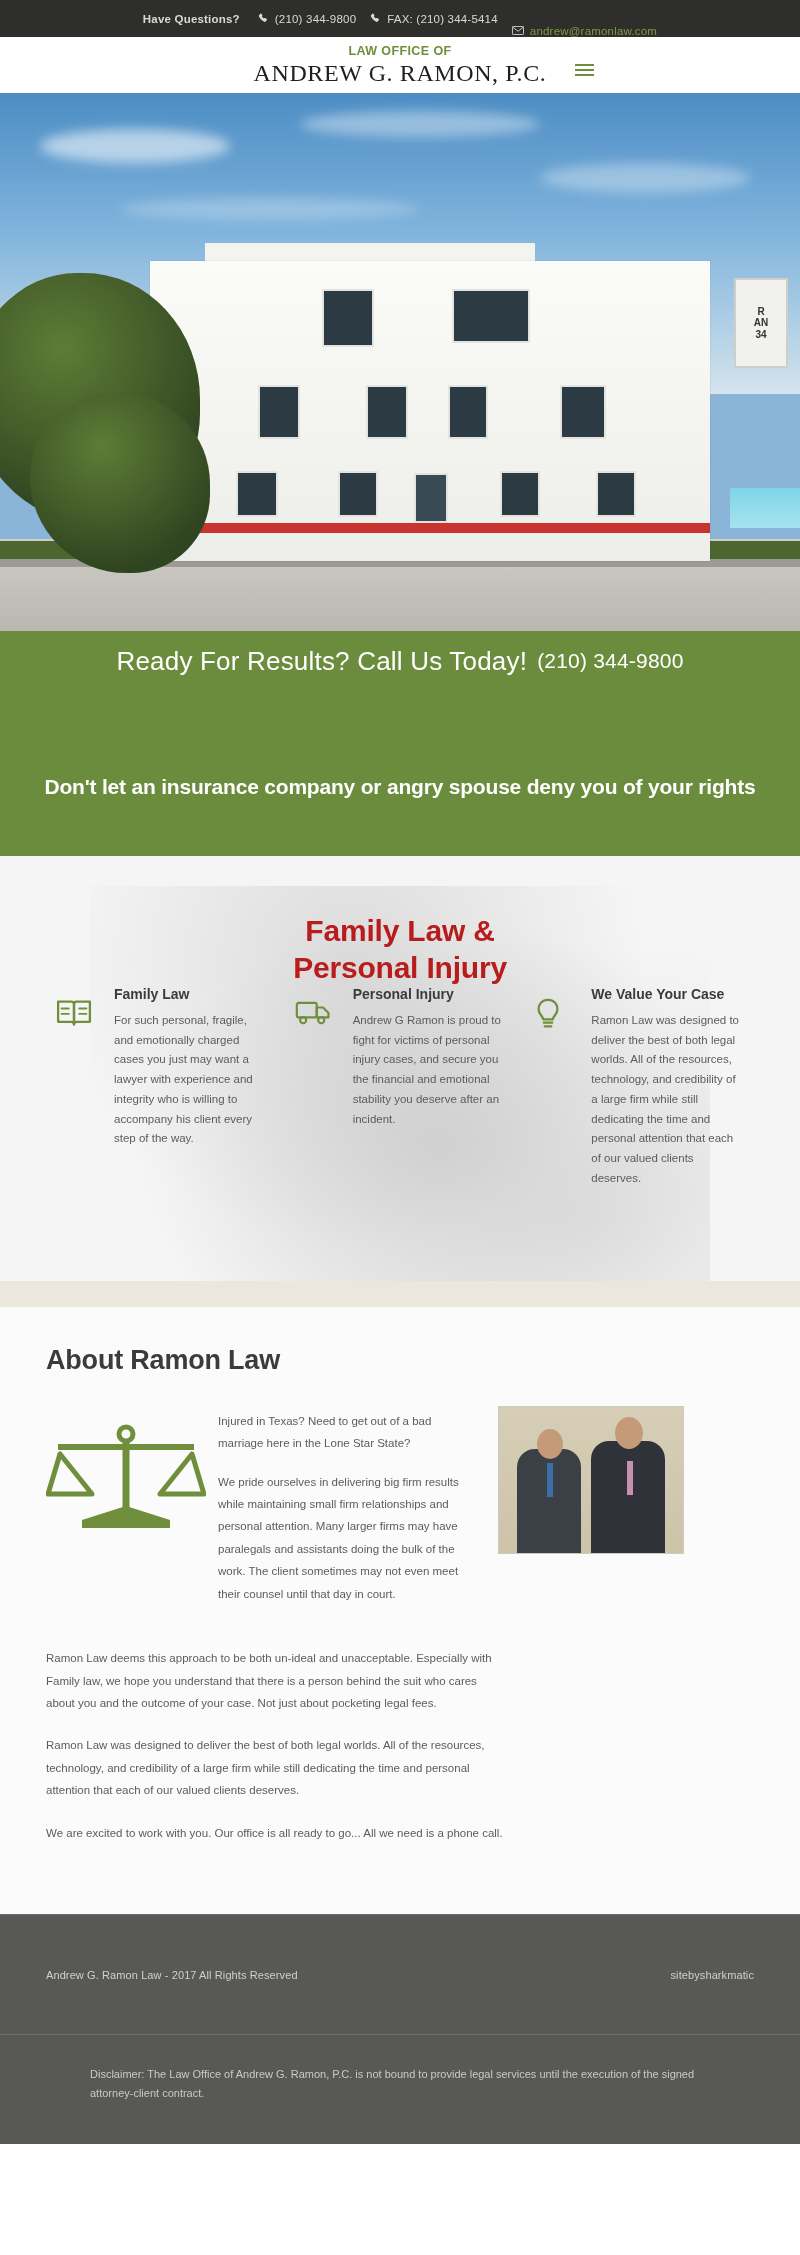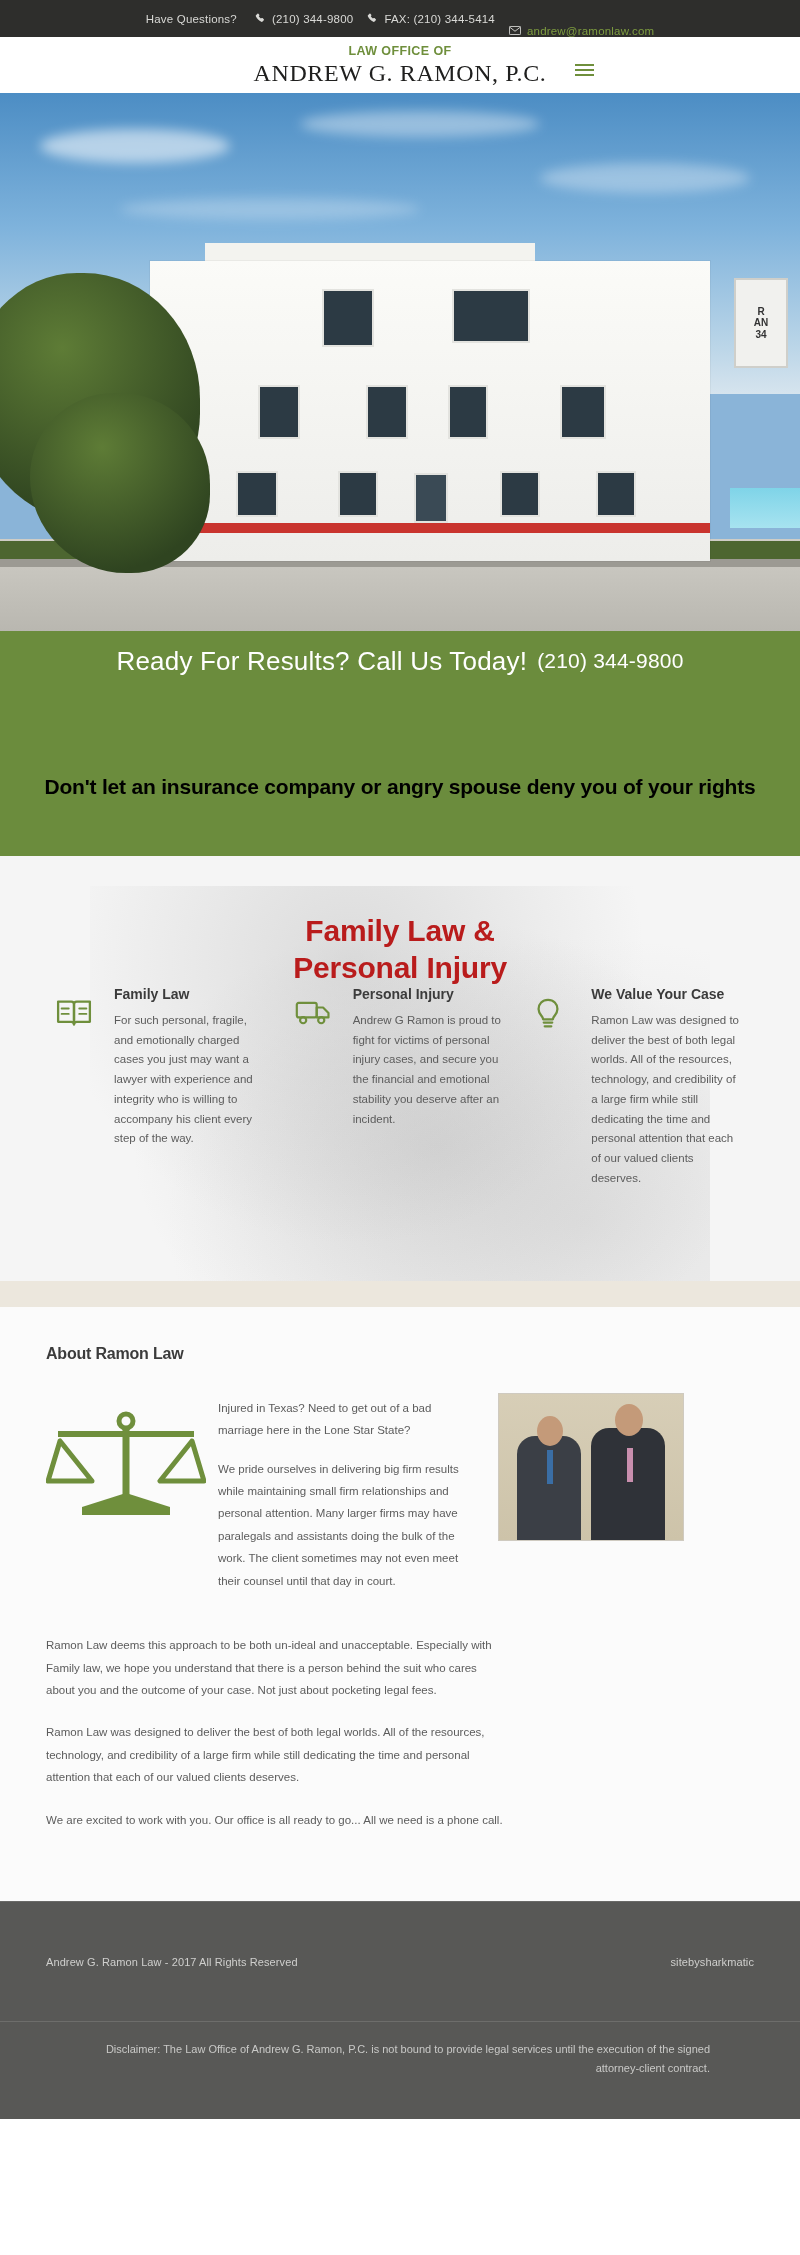--- a/index.html
+++ b/index.html
@@ -28,21 +28,21 @@
     gap: 0;
     padding: 0 24px;
   }
   .topbar-inner {
     display: flex;
     align-items: center;
     gap: 14px;
     font-size: 11.5px;
     letter-spacing: .2px;
   }
-  .tb-label { color: #d9d9d6; font-weight: 400; margin-right: 4px; }
+  .tb-label { color: #d9d9d6; font-weight: 700; margin-right: 4px; }
   .tb-item {
     display: inline-flex;
     align-items: center;
     gap: 6px;
     color: #d9d9d6;
     text-decoration: none;
     white-space: nowrap;
   }
   .tb-item.mail { color: #7d9c3f; margin-top: 24px; }
   .tb-ico { display: inline-block; line-height: 1; font-size: 11px; }
@@ -197,21 +197,21 @@
   
   .tagband {
     background: #6b8c3d;
     height: 165px;
     display: flex;
     align-items: center;
     justify-content: center;
     padding-top: 26px;
   }
   .tagline {
-    color: #000000;
+    color: #ffffff;
     font-size: 21px;
     font-weight: 700;
     letter-spacing: -.2px;
     text-align: center;
   }
 
   
   .services {
     position: relative;
     background: #f5f5f5;
@@ -275,21 +275,21 @@
   .beige-strip { background: #ece7dd; height: 26px; }
 
   
   .about {
     background: #fbfbfb;
     padding: 38px 46px 70px;
     position: relative;
   }
   .about-h {
     color: #3b3b3b;
-    font-size: 16px;
+    font-size: 27px;
     font-weight: 700;
     margin-bottom: 30px;
     letter-spacing: -.2px;
   }
   .about-top {
     display: flex;
     gap: 0;
     align-items: flex-start;
   }
   .scales {
@@ -358,22 +358,22 @@
   }
   .f-copy, .f-credit {
     color: #cfcfcd;
     font-size: 11px;
     text-decoration: none;
     letter-spacing: .1px;
   }
   .subfooter {
     background: #585856;
     border-top: 1px solid #6d6d6b;
-    padding: 18px 90px 40px;
-    text-align: right;
+    padding: 30px 90px 40px;
+    text-align: left;
   }
   .disclaimer {
     color: #c9c9c7;
     font-size: 11px;
     line-height: 1.75;
   }
 </style>
 </head>
 <body>
 

